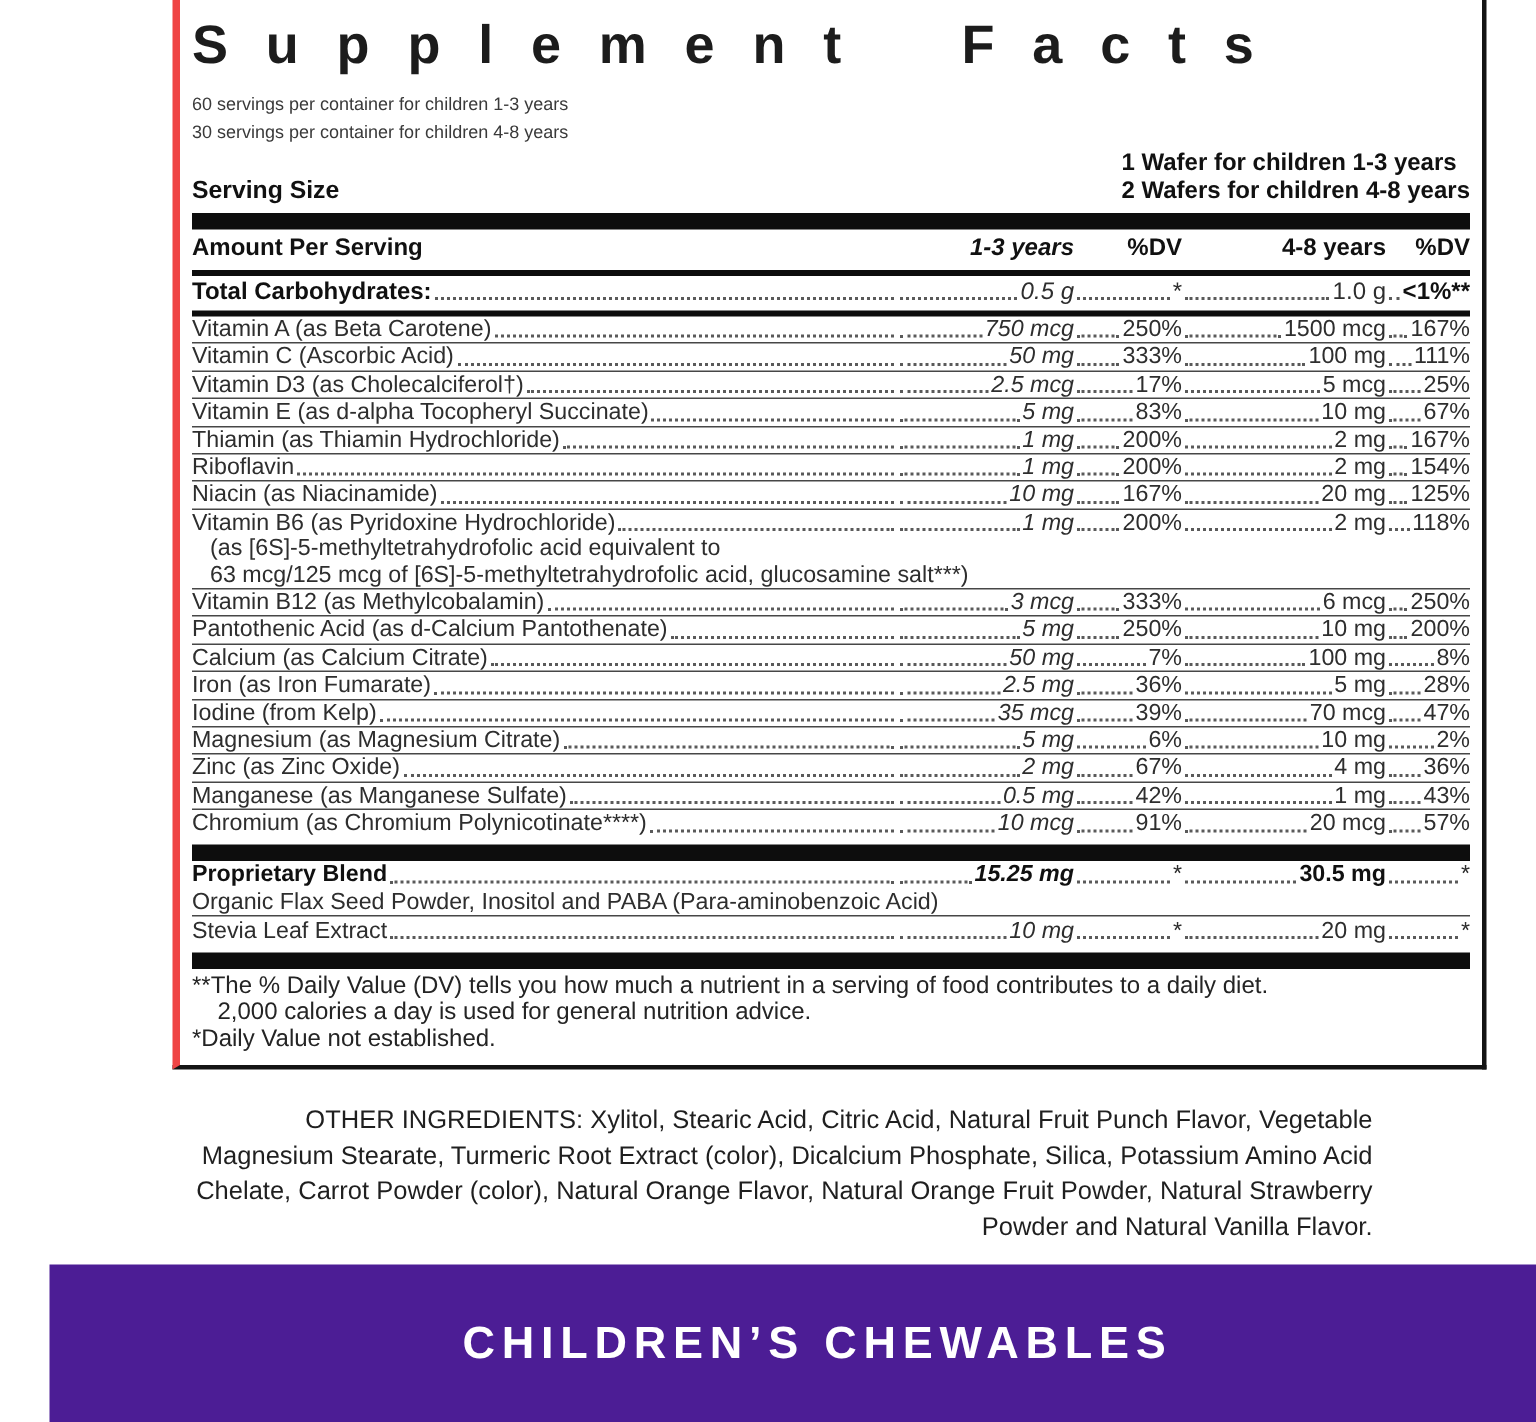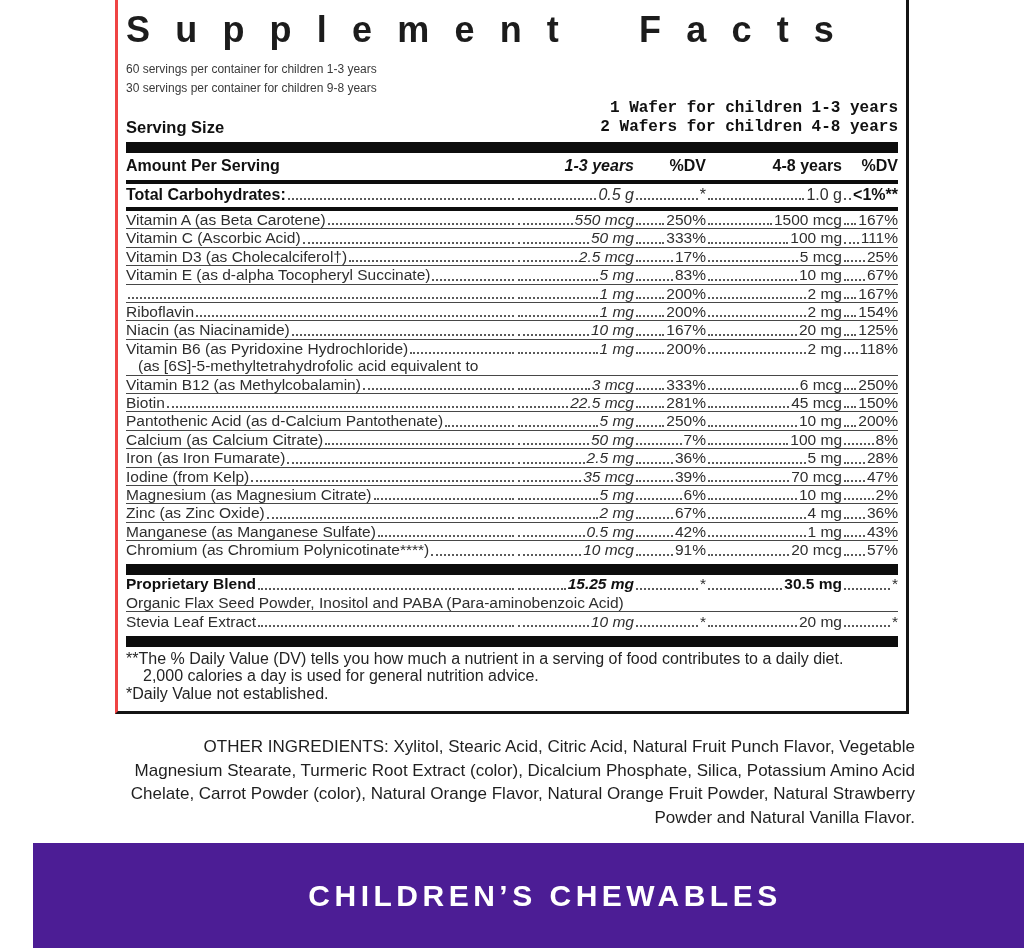--- a/index.html
+++ b/index.html
@@ -5,34 +5,34 @@
   * { box-sizing: border-box; }
   html,body { margin:0; padding:0; }
   body {
     width:1024px; height:948px; position:relative; overflow:hidden;
     background:#ffffff; color:#222;
     font-family:"Liberation Sans", sans-serif;
   }
 
   
   .box {
-    position:absolute; left:115px; top:0; width:794px;
-    border-left:3px solid #ef4444; border-right:3px solid #141414; border-bottom:3px solid #141414;
+    position:absolute; left:115px; top:0; width:876px;
+    border-left:5px solid #ef4444; border-right:3px solid #141414; border-bottom:3px solid #141414;
     padding:6px 8px 7px 8px; background:#fff;
   }
   .title {
     font-weight:700; font-size:36px; color:#1c1c1c;
     letter-spacing:0.70em; word-spacing:0.55em;
     white-space:nowrap; overflow:hidden;
     margin:3px 0 9px 0;
   }
   .serv { font-size:12px; line-height:19px; color:#3a3a3a; }
   .ssrow { display:flex; justify-content:space-between; align-items:flex-end; margin-top:1px; }
   .sslabel { font-weight:700; font-size:16.5px; color:#111; }
-  .ssright { text-align:right; font-weight:700; font-size:16px; line-height:19px; color:#111;font-family:Liberation Mono, monospace; }
+  .ssright { font-weight:700; font-size:16px; line-height:19px; color:#111; }
 
   .bar { background:#0d0d0d; height:11px; margin-top:5px; }
   .bar.thin { height:4px; margin-top:2px; }
 
   .hdr { display:flex; align-items:flex-end; font-weight:700; font-size:16px; color:#111; padding:4px 0 3px 0; }
   .hdr .hl { flex:1; }
   .hv { text-align:right; white-space:nowrap; }
   .w-a1 { width:118px;font-style:italic; } .w-p1 { width:72px; } .w-a2 { width:136px; } .w-p2 { width:56px; }
 
   .row { display:flex; align-items:flex-end; font-size:15.5px; line-height:17.4px; color:#2e2e2e; }
@@ -62,21 +62,21 @@
     color:#ffffff; font-weight:700; font-size:30px; letter-spacing:4.5px; white-space:nowrap;
   }
 </style>
 </head>
 <body>
 
 <div class="box">
   <div class="title">Supplement Facts</div>
 
   <div class="serv">60 servings per container for children 1-3 years</div>
-  <div class="serv">30 servings per container for children 9-8 years</div>
+  <div class="serv">30 servings per container for children 4-8 years</div>
 
   <div class="ssrow">
     <span class="sslabel">Serving Size</span>
     <span class="ssright">
       <span>1 Wafer for children 1-3 years</span><br>
       <span>2 Wafers for children 4-8 years</span>
     </span>
   </div>
 
   <div class="bar"></div>
@@ -114,21 +114,21 @@
       </div>
     </div>
   <div class="bar thin"></div>
 
   <div id="rows" class="rows">
       <div class="row">
         <span class="nm">Vitamin A (as Beta Carotene)</span>
         <i class="lead"></i>
         <span class="cell w-a1">
           <i class="dots"></i>
-          <span class="v">550 mcg</span>
+          <span class="v">750 mcg</span>
         </span>
         <span class="cell w-p1">
           <i class="dots"></i>
           <span class="v">250%</span>
         </span>
         <span class="cell w-a2">
           <i class="dots"></i>
           <span class="v">1500 mcg</span>
         </span>
         <span class="cell w-p2">
@@ -190,20 +190,21 @@
         <span class="cell w-a2">
           <i class="dots"></i>
           <span class="v">10 mg</span>
         </span>
         <span class="cell w-p2">
           <i class="dots"></i>
           <span class="v">67%</span>
         </span>
       </div>
       <div class="row sep">
+        <span class="nm">Thiamin (as Thiamin Hydrochloride)</span>
         <i class="lead"></i>
         <span class="cell w-a1">
           <i class="dots"></i>
           <span class="v">1 mg</span>
         </span>
         <span class="cell w-p1">
           <i class="dots"></i>
           <span class="v">200%</span>
         </span>
         <span class="cell w-a2">
@@ -269,58 +270,39 @@
         <span class="cell w-a2">
           <i class="dots"></i>
           <span class="v">2 mg</span>
         </span>
         <span class="cell w-p2">
           <i class="dots"></i>
           <span class="v">118%</span>
         </span>
       </div>
       <div class="row note-row">(as [6S]-5-methyltetrahydrofolic acid equivalent to</div>
+      <div class="row note-row">63 mcg/125 mcg of [6S]-5-methyltetrahydrofolic acid, glucosamine salt***)</div>
       <div class="row sep">
         <span class="nm">Vitamin B12 (as Methylcobalamin)</span>
         <i class="lead"></i>
         <span class="cell w-a1">
           <i class="dots"></i>
           <span class="v">3 mcg</span>
         </span>
         <span class="cell w-p1">
           <i class="dots"></i>
           <span class="v">333%</span>
         </span>
         <span class="cell w-a2">
           <i class="dots"></i>
           <span class="v">6 mcg</span>
         </span>
         <span class="cell w-p2">
           <i class="dots"></i>
           <span class="v">250%</span>
-        </span>
-      </div>
-      <div class="row sep">
-        <span class="nm">Biotin</span>
-        <i class="lead"></i>
-        <span class="cell w-a1">
-          <i class="dots"></i>
-          <span class="v">22.5 mcg</span>
-        </span>
-        <span class="cell w-p1">
-          <i class="dots"></i>
-          <span class="v">281%</span>
-        </span>
-        <span class="cell w-a2">
-          <i class="dots"></i>
-          <span class="v">45 mcg</span>
-        </span>
-        <span class="cell w-p2">
-          <i class="dots"></i>
-          <span class="v">150%</span>
         </span>
       </div>
       <div class="row sep">
         <span class="nm">Pantothenic Acid (as d-Calcium Pantothenate)</span>
         <i class="lead"></i>
         <span class="cell w-a1">
           <i class="dots"></i>
           <span class="v">5 mg</span>
         </span>
         <span class="cell w-p1">

